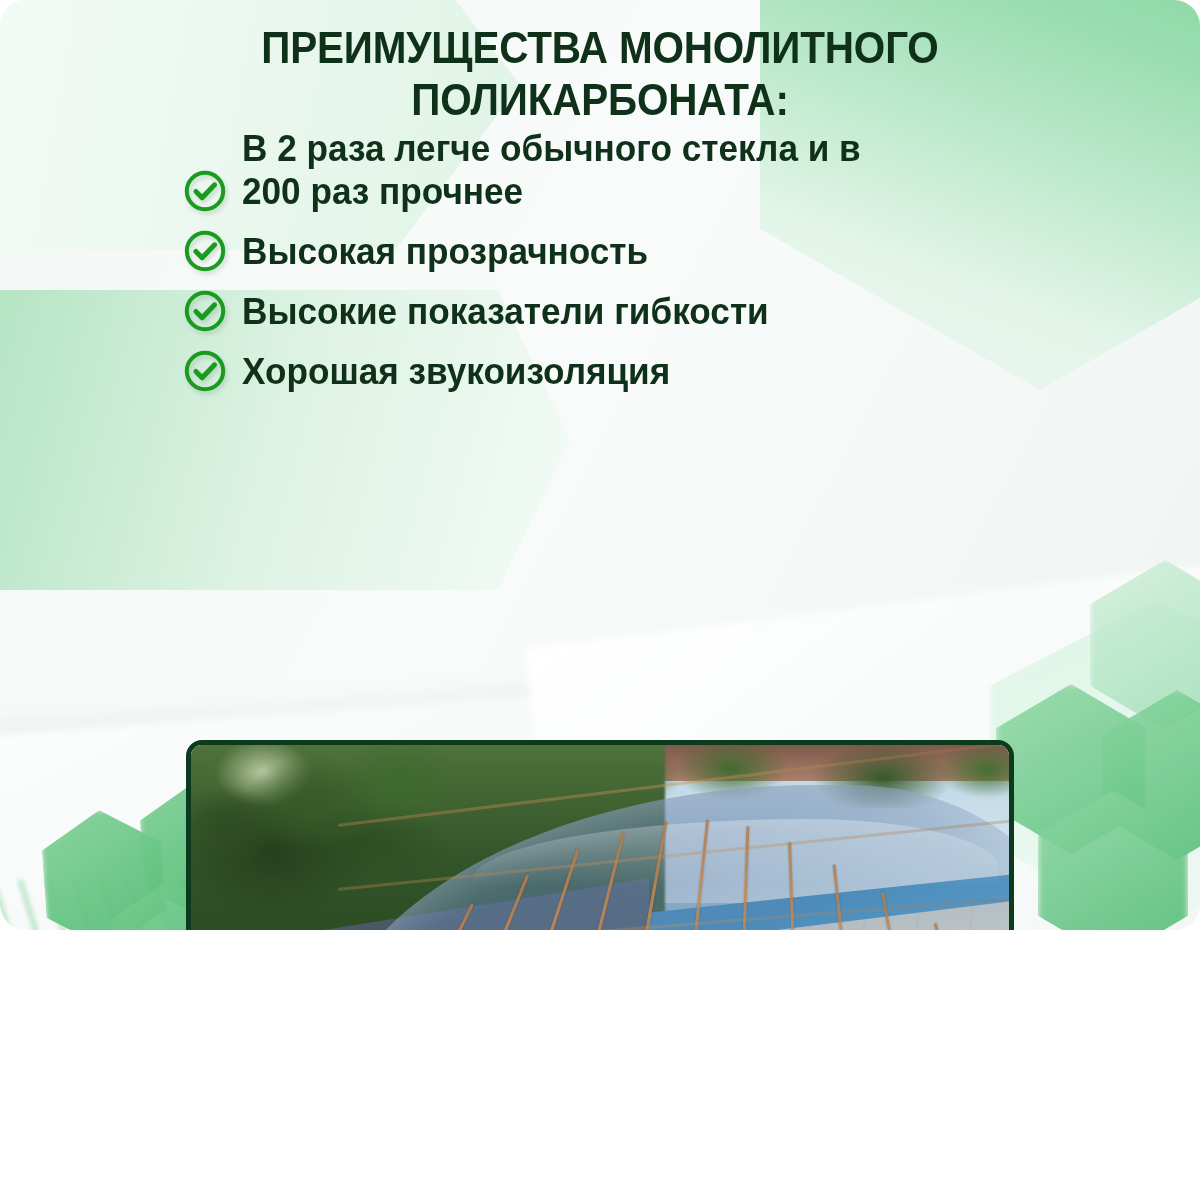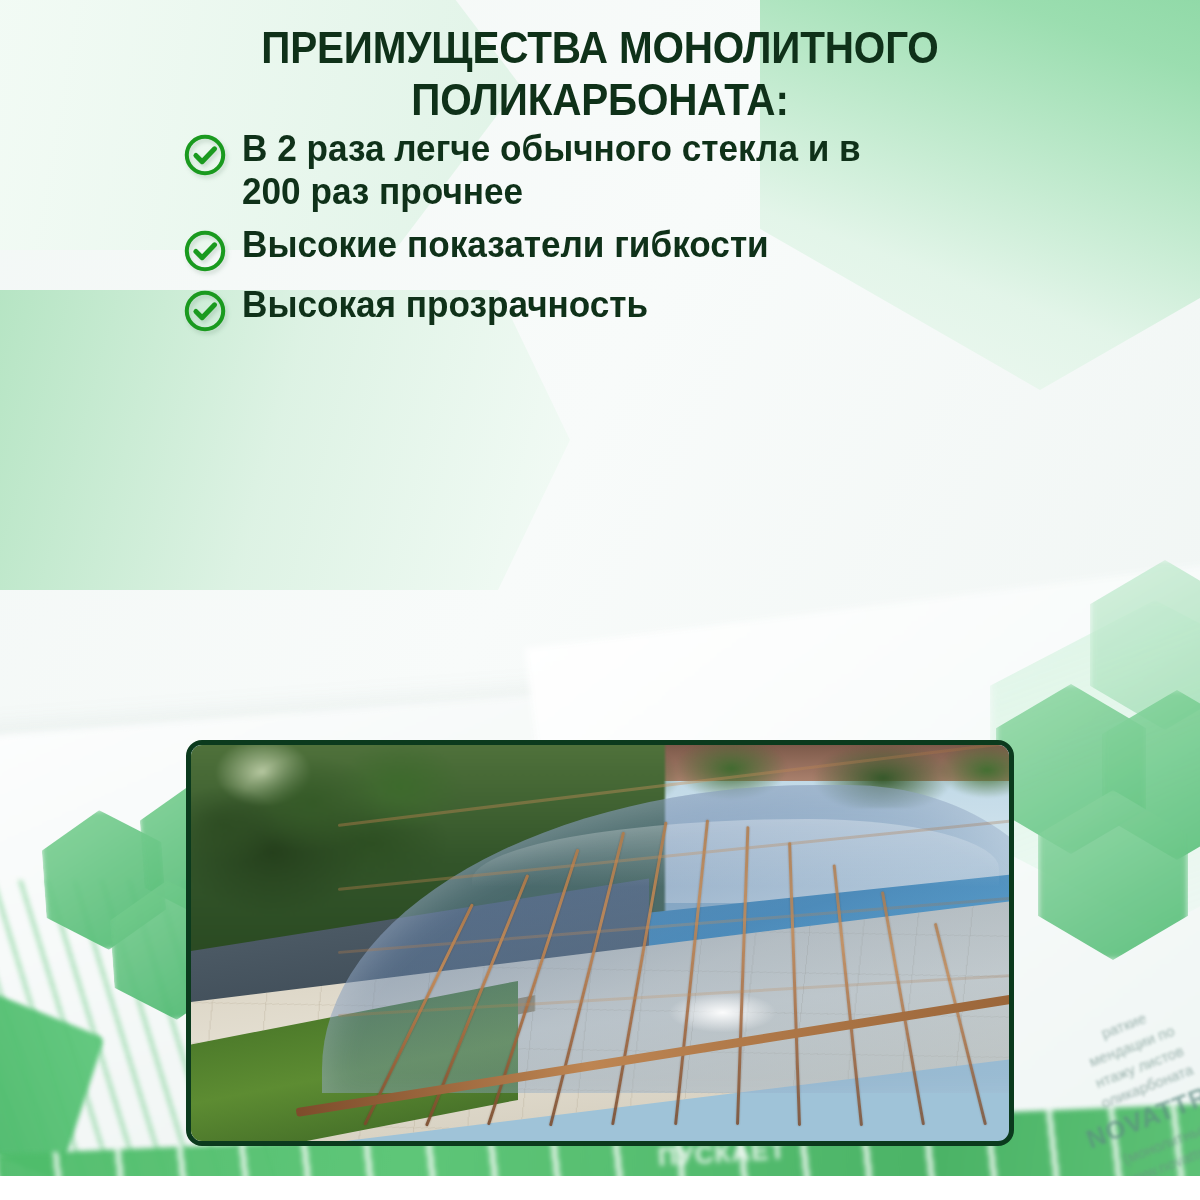--- a/index.html
+++ b/index.html
@@ -4,24 +4,25 @@
 <title>Преимущества монолитного поликарбоната</title>
 <style>
   html, body {
     margin: 0;
     padding: 0;
     background: #ffffff;
   }
   #poster {
     position: relative;
     width: 1200px;
-    height: 1176px;
+    height: 930px;
     overflow: hidden;
     background: #f7f9fb;
     font-family: "Liberation Sans", "DejaVu Sans", sans-serif;
+    border-radius: 26px;
   }
 
   
   .bg-photo {
     position: absolute;
     inset: -40px;
     background:
       
       linear-gradient(to bottom, rgba(255,255,255,0) 86%, rgba(60,175,95,0.0) 88%),
       linear-gradient(118deg, #f2f7f5 0%, #f8fbfa 45%, #eef4f2 100%);
@@ -165,21 +166,21 @@
   
   .list {
     position: absolute;
     left: 182px;
     top: 128px;
     width: 810px;
   }
   .item {
     position: relative;
     display: flex;
-    align-items: flex-start;
+    align-items: flex-end;
     margin-bottom: 6px;
   }
   .check-icon {
     flex: 0 0 auto;
     width: 46px;
     height: 46px;
     margin-top: 4px;
     margin-right: 14px;
     filter: drop-shadow(2px 3px 2px rgba(40,90,55,0.18));
   }
@@ -472,36 +473,47 @@
     </div>
 
     <div class="item gap-md">
       <span class="check-icon">
         <svg viewBox="0 0 48 48" xmlns="http://www.w3.org/2000/svg">
           <circle cx="24" cy="24" r="19" fill="none" stroke="#1a9a1f" stroke-width="4.2"></circle>
           <path d="M14.5 24.5 L21 31 L34 17.5" fill="none" stroke="#1a9a1f" stroke-width="5.2" stroke-linecap="round" stroke-linejoin="round"></path>
         </svg>
       </span>
       <div class="item-body">
-        <div class="item-main">Высокие показатели гибкости</div>
+        <div class="item-main">Высокая прозрачность</div>
       </div>
     </div>
 
     <div class="item gap-md">
       <span class="check-icon">
         <svg viewBox="0 0 48 48" xmlns="http://www.w3.org/2000/svg">
           <circle cx="24" cy="24" r="19" fill="none" stroke="#1a9a1f" stroke-width="4.2"></circle>
           <path d="M14.5 24.5 L21 31 L34 17.5" fill="none" stroke="#1a9a1f" stroke-width="5.2" stroke-linecap="round" stroke-linejoin="round"></path>
         </svg>
       </span>
       <div class="item-body">
-        <div class="item-main">Высокая прозрачность</div>
+        <div class="item-main">Высокие показатели гибкости</div>
       </div>
     </div>
 
+    <div class="item gap-md">
+      <span class="check-icon">
+        <svg viewBox="0 0 48 48" xmlns="http://www.w3.org/2000/svg">
+          <circle cx="24" cy="24" r="19" fill="none" stroke="#1a9a1f" stroke-width="4.2"></circle>
+          <path d="M14.5 24.5 L21 31 L34 17.5" fill="none" stroke="#1a9a1f" stroke-width="5.2" stroke-linecap="round" stroke-linejoin="round"></path>
+        </svg>
+      </span>
+      <div class="item-body">
+        <div class="item-main">Хорошая звукоизоляция</div>
+      </div>
+    </div>
 
 
 
   </div>
 
   <div class="photo-frame">
     <div class="photo">
       <div class="p-sky"></div>
       <div class="p-house"></div>
       <div class="p-trees2"></div>

